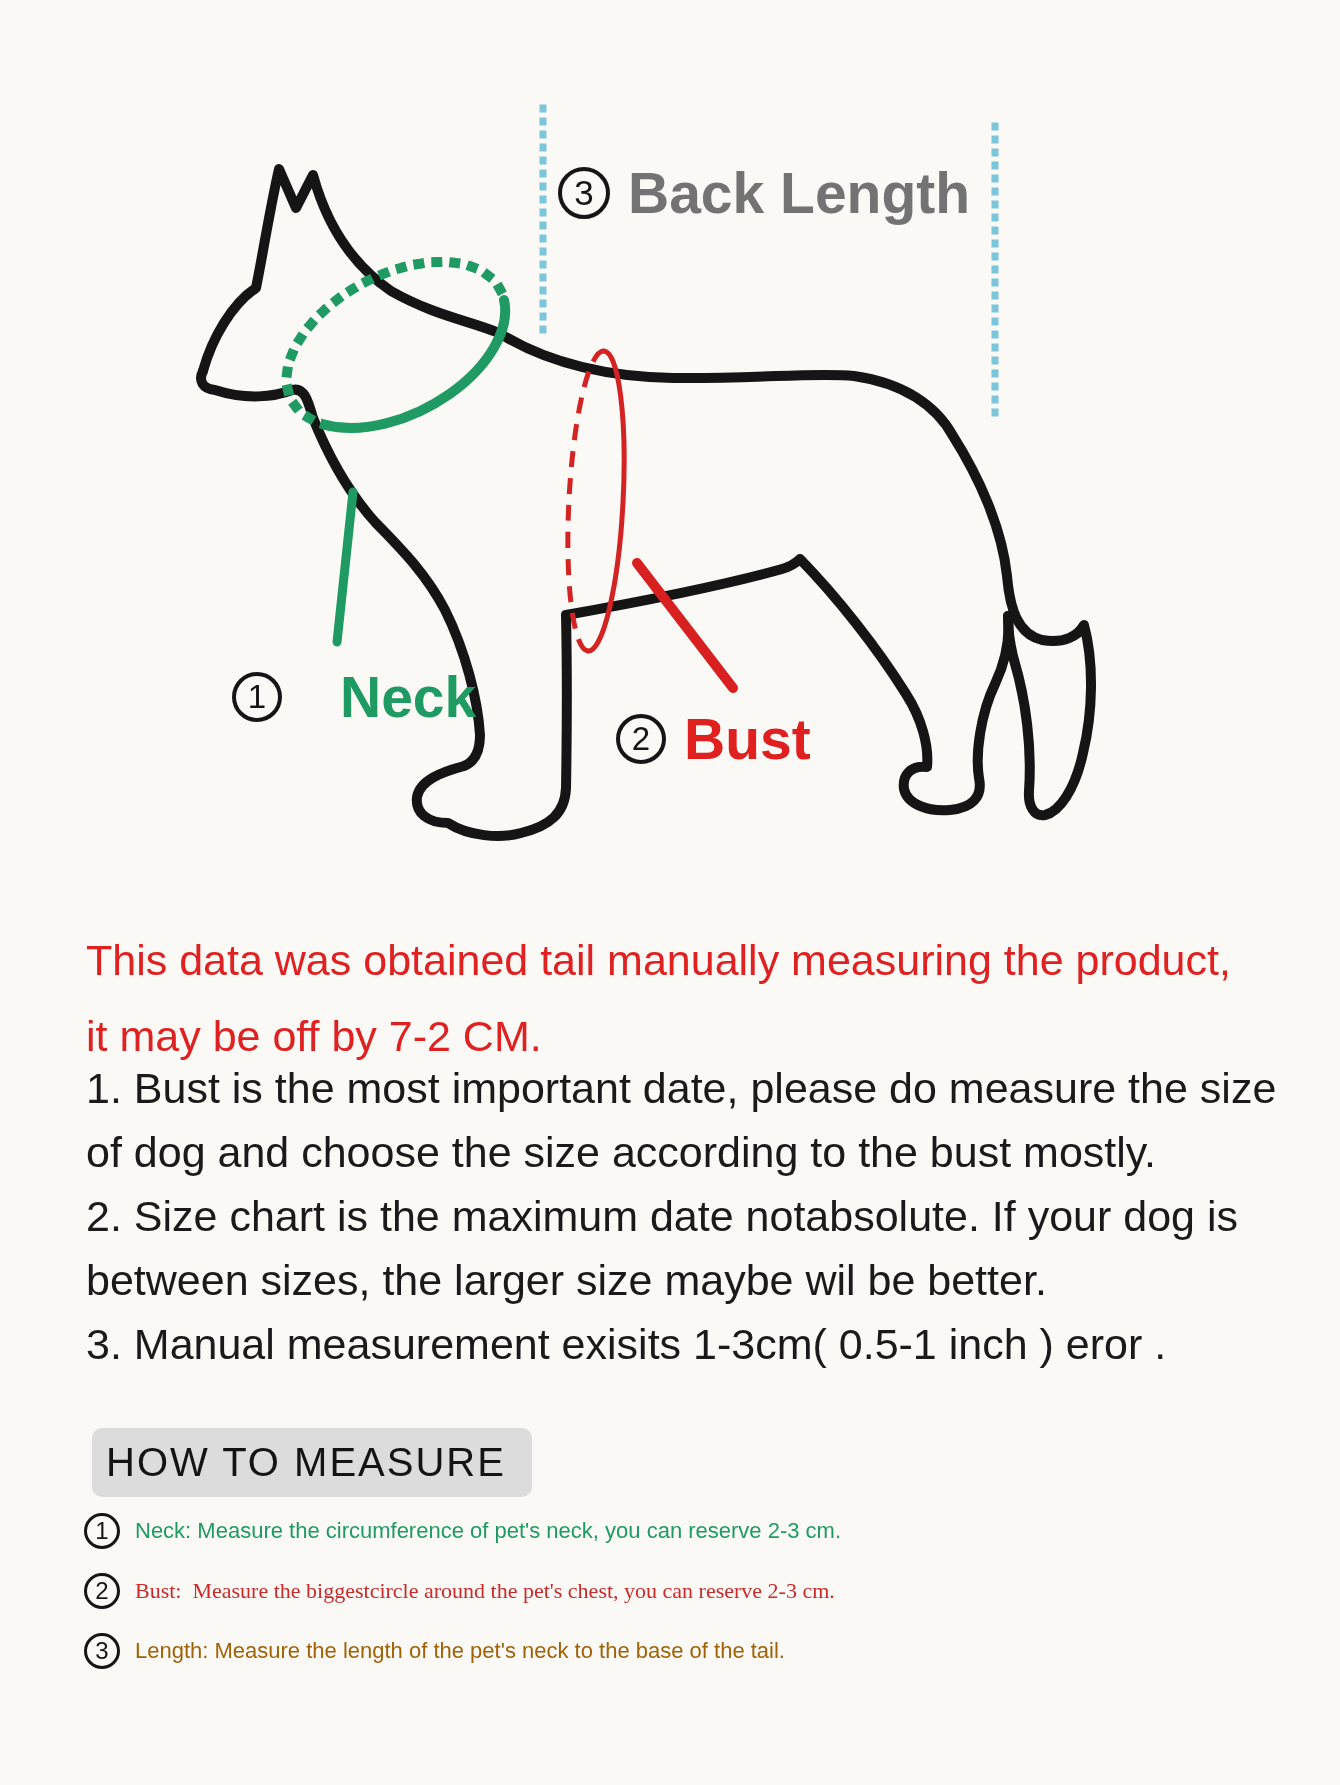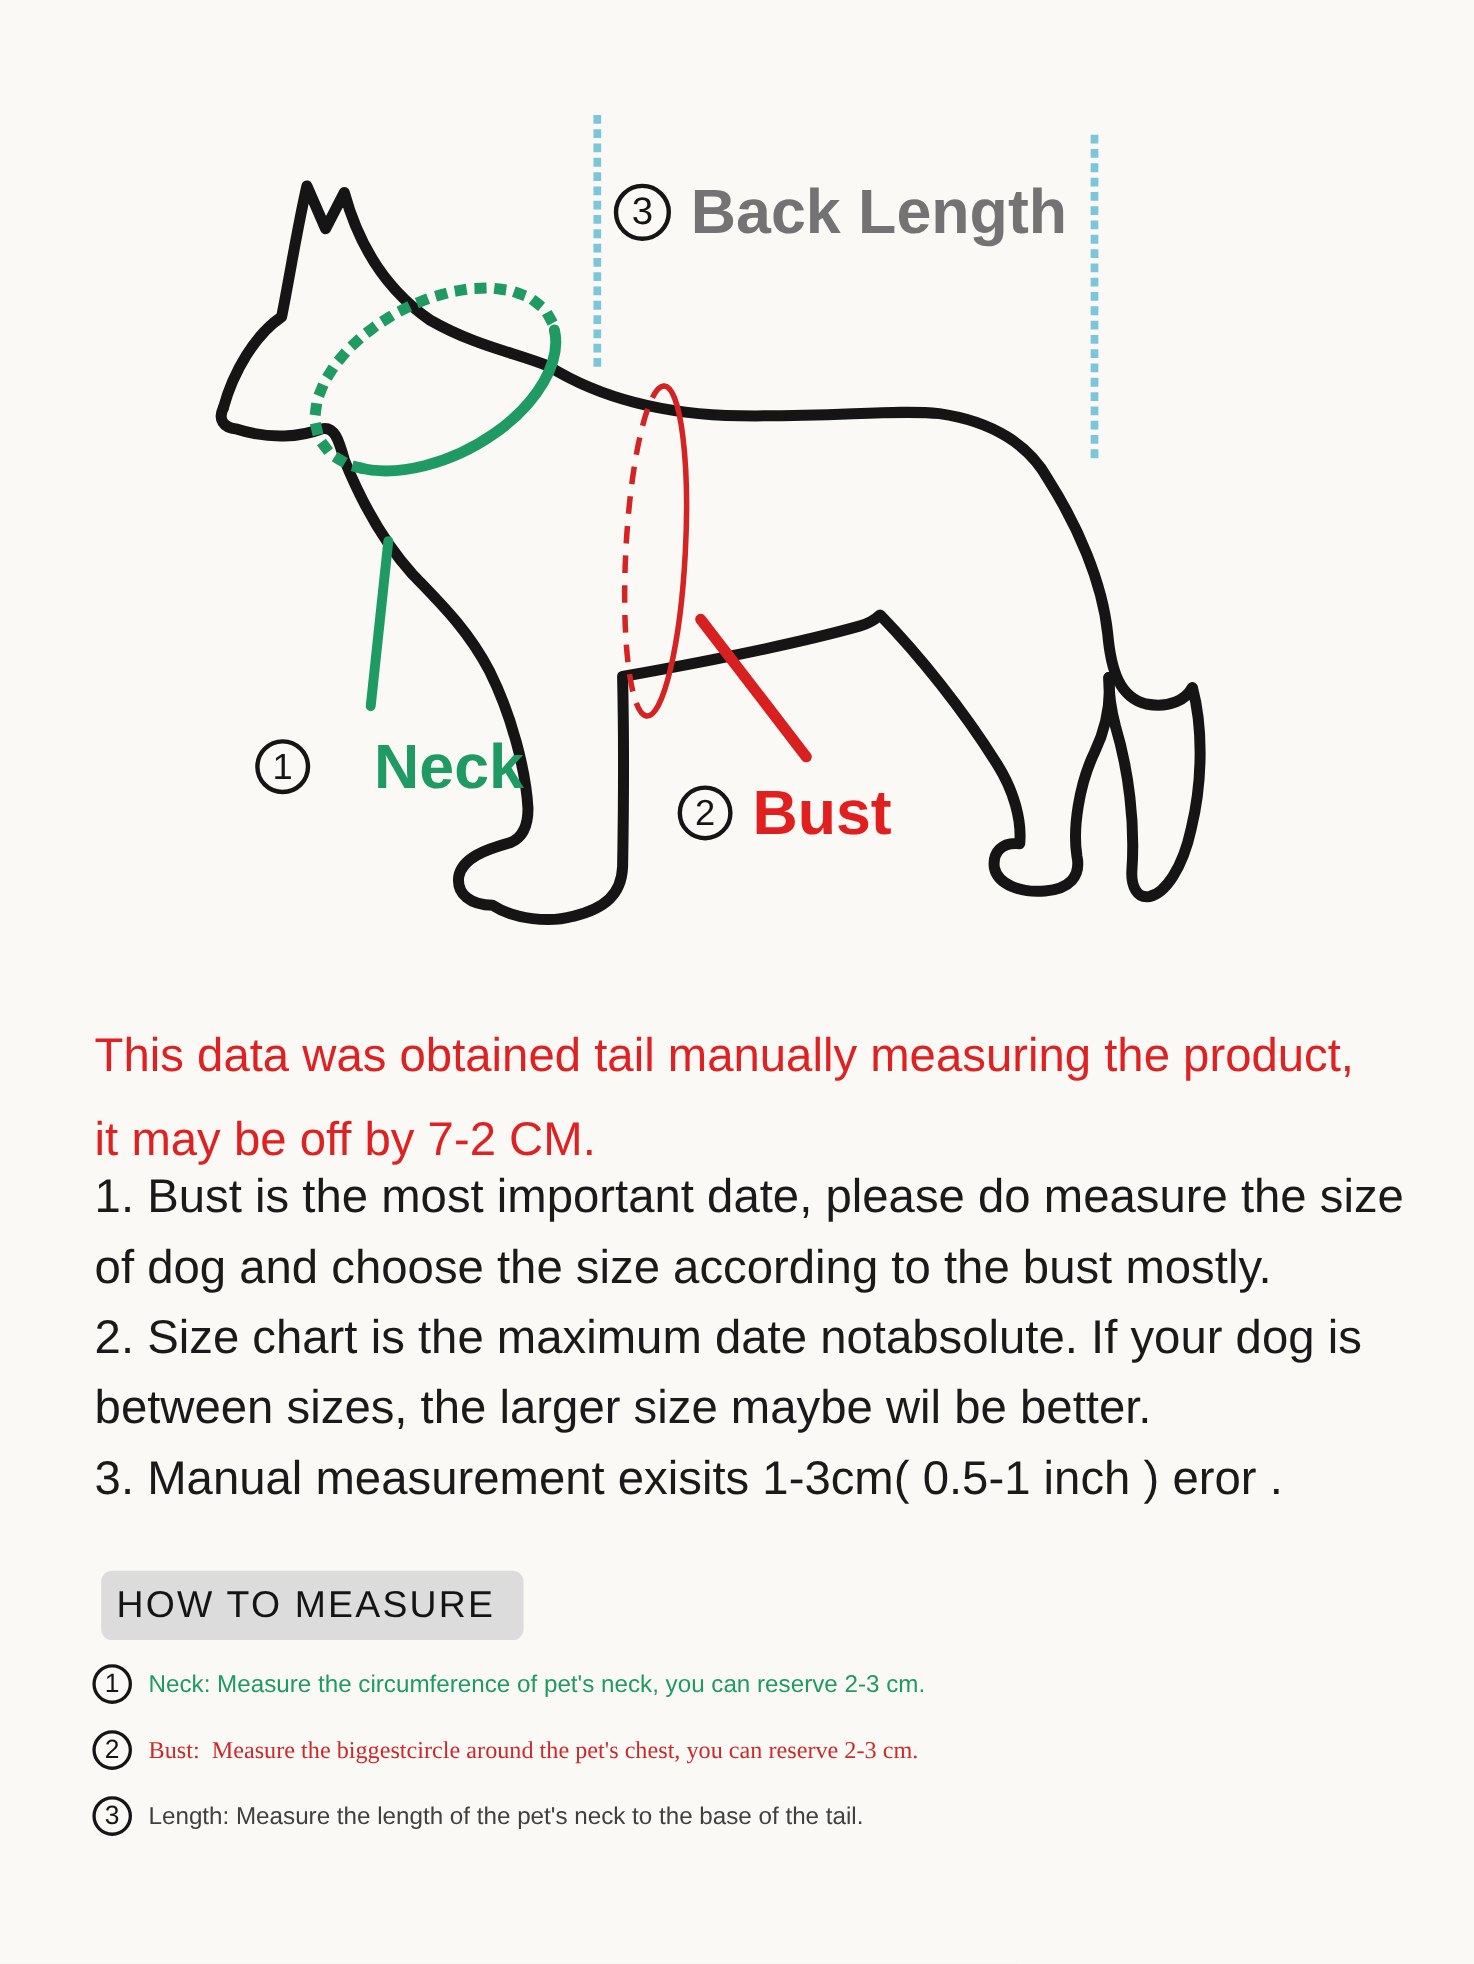--- a/index.html
+++ b/index.html
@@ -76,21 +76,21 @@
     font-size:43px;
     line-height:64px;
     color:#1a1a1a;
   }
   .htm-box{
     position:absolute;
     left:92px; top:1428px;
     background:#dcdcdc;
     border-radius:10px;
     padding:12px 26px 12px 14px;
-    font-size:34px;
+    font-size:40px;
     letter-spacing:2px;
     color:#141414;
     text-align:center;
   }
   .steps{
     position:absolute;
     left:84px; top:1512px;
     width:1220px;
   }
   .step{
@@ -105,21 +105,21 @@
     border-width:3px;
     font-size:24px;
     flex:0 0 36px;
   }
   .step-text{
     font-size:22px;
     white-space:pre-wrap;
   }
   .step-neck .step-text{color:#1f9a63;}
   .step-bust .step-text{color:#cc2a2a;font-family:Liberation Serif, serif;}
-  .step-length .step-text{color:#404040;}
+  .step-length .step-text{color:#a16207;}
 </style>
 </head>
 <body>
 
 <div class="page">
 
   <div class="diagram">
     <svg width="1340" height="880" viewBox="0 0 1340 880">
 
       <path d="M 203,371

